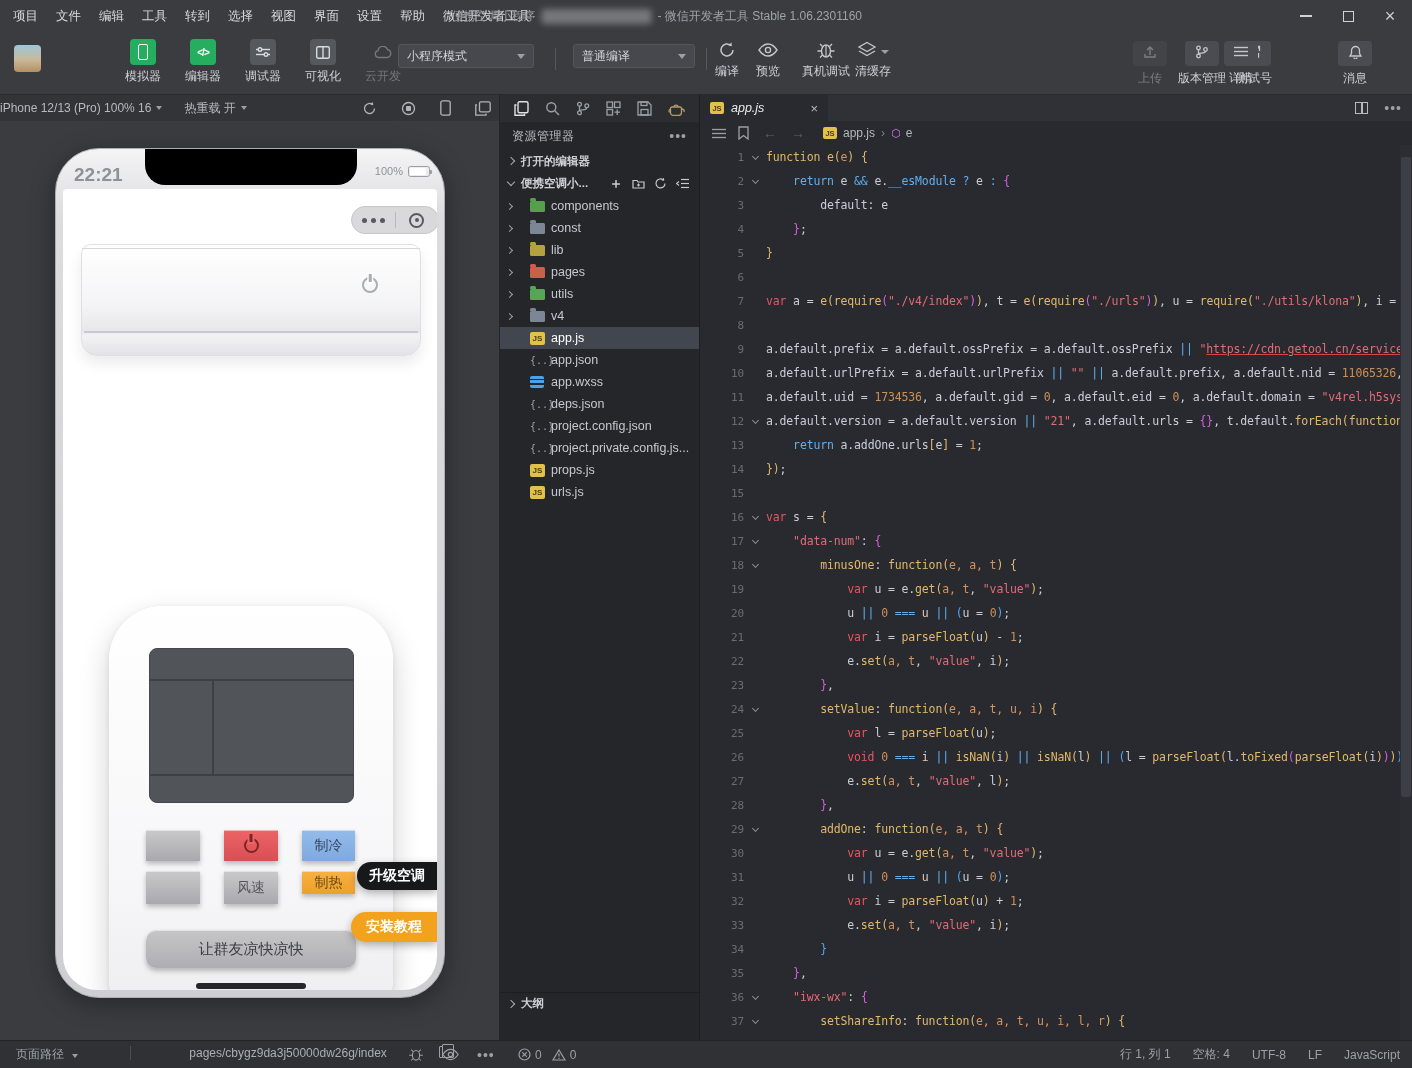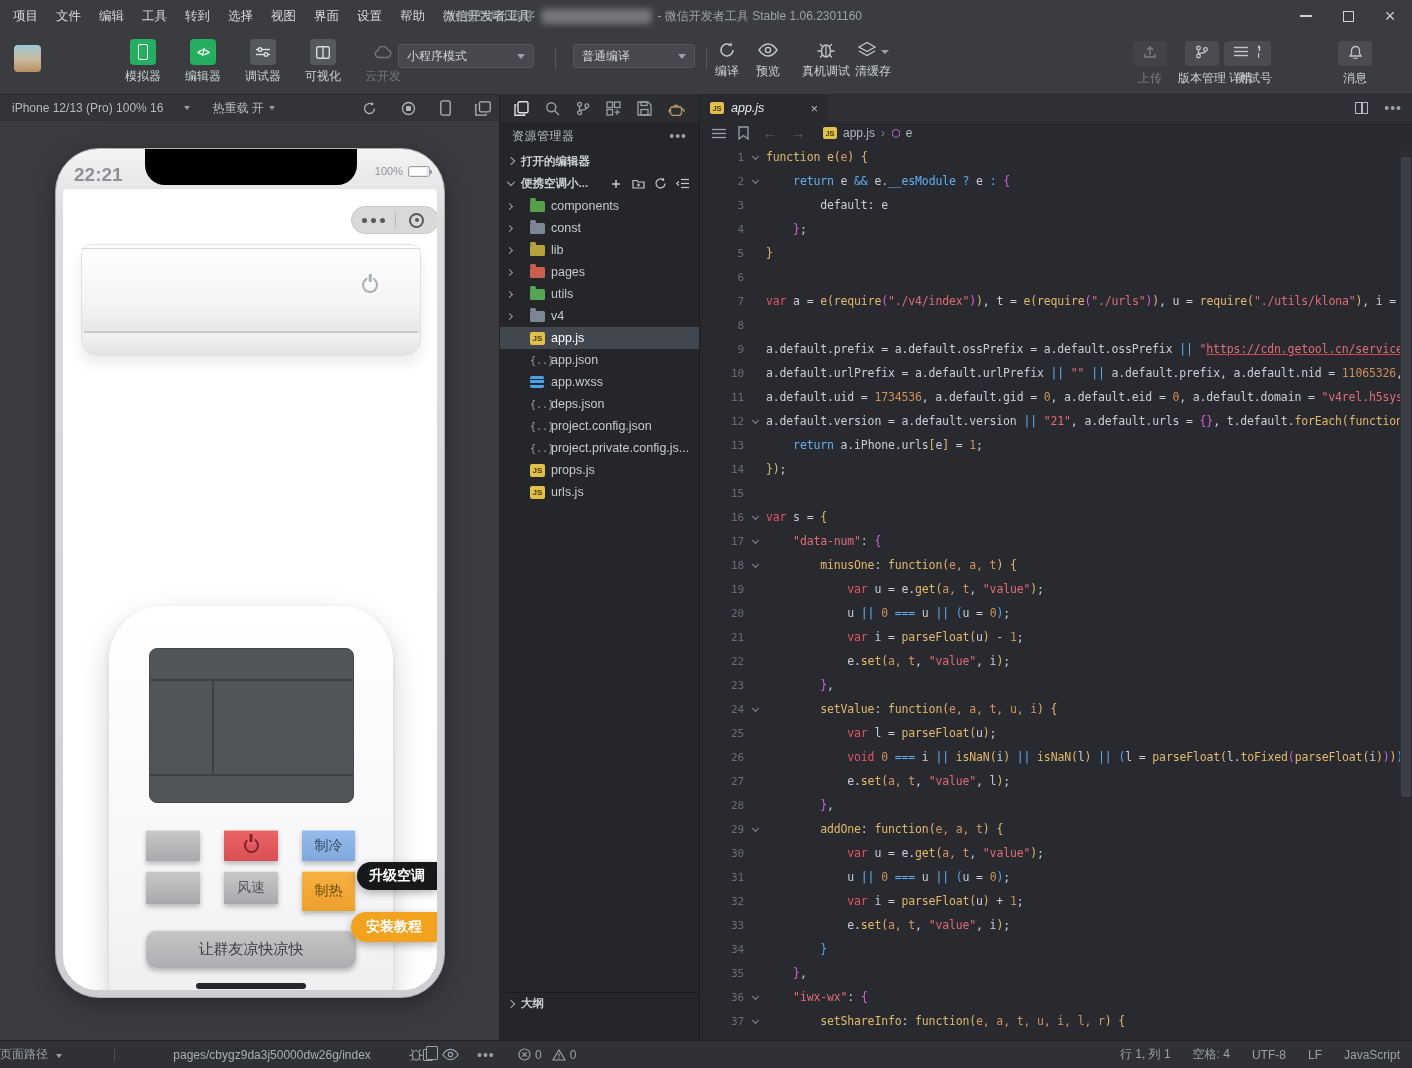--- a/index.html
+++ b/index.html
@@ -43,21 +43,21 @@
   .with-caret { display:flex; align-items:center; }
 
   
   #main { position:absolute; left:0; top:95px; width:1412px; height:945px; }
   #simulator { position:absolute; left:0; top:0; width:500px; height:945px; background:#3a3c40; border-right:1px solid #232428; }
   #explorer { position:absolute; left:500px; top:0; width:200px; height:945px; background:#24262a; border-right:1px solid #1d1e22; }
   #editor { position:absolute; left:700px; top:0; width:712px; height:945px; background:#282a2f; }
 
   
   #sim-toolbar { position:absolute; left:0; top:0; width:100%; height:26px; background:#323438; display:flex; align-items:center; font-size:12px; color:#b6bac0; }
-  #sim-device { margin-left:12px; display:flex; align-items:center; cursor:pointer;gap:16px; }
+  #sim-device { display:flex; align-items:center; cursor:pointer; }
   #sim-hot { margin-left:22px; display:flex; align-items:center; cursor:pointer; }
   .mini-caret { width:0; height:0; border-left:3.5px solid transparent; border-right:3.5px solid transparent; border-top:4px solid #9aa0a6; margin-left:5px; }
   #sim-icons { position:absolute; right:8px; top:0; height:26px; display:flex; align-items:center; gap:24px; }
 
   #phone { position:absolute; left:55px; top:53px; width:390px; height:850px; border-radius:44px;
     background:linear-gradient(180deg,#f4f4f5 0%,#dcdcdf 8%,#cfcfd3 100%); border:1px solid #aeaeb2;
     box-shadow:0 6px 24px rgba(0,0,0,.35); overflow:hidden; }
   #phone-status-time { position:absolute; left:18px; top:15px; font-size:19px; color:#8e9296; font-weight:bold; }
   #phone-status-right { position:absolute; right:14px; top:16px; display:flex; align-items:center; gap:5px; font-size:11px; color:#8e9296; }
   .batt { width:22px; height:11px; border:1px solid #9a9ea2; border-radius:2.5px; position:relative; }
@@ -94,21 +94,21 @@
   .rbtn { position:absolute; border-radius:0; display:flex; align-items:center; justify-content:center; font-size:14px; cursor:pointer; box-shadow:0 3px 5px rgba(0,0,0,.25), inset 0 1px 0 rgba(255,255,255,.5); }
   .rbtn.gray { background:linear-gradient(180deg,#c9c9cb,#a9a9ad); color:#4a4a4e; }
   .rbtn.red { background:linear-gradient(180deg,#ec6466,#d84f54); }
   .rbtn.blue { background:linear-gradient(180deg,#94bbec,#7fa9dd); color:#35465f; }
   .rbtn.orange { background:linear-gradient(180deg,#f7b143,#eda02c); color:#6b4c12; }
   #btn-blank1 { left:37px; top:224px; width:54px; height:31px; }
   #btn-power  { left:115px; top:224px; width:54px; height:31px; }
   #btn-cool   { left:193px; top:224px; width:53px; height:31px; }
   #btn-blank2 { left:37px; top:265px; width:54px; height:33px; }
   #btn-fan    { left:115px; top:265px; width:54px; height:33px; color:#55565a; }
-  #btn-heat   { left:193px; top:265px; width:53px; height:40px; }
+  #btn-heat   { left:193px; top:265px; width:53px; height:23px; }
   #btn-wide   { left:37px; top:324px; width:210px; height:38px; border-radius:10px; background:linear-gradient(180deg,#c6c6c8,#aeaeb2); color:#3e3f43; font-size:15px; }
   #remote-power-glyph { position:relative; width:15px; height:15px; border:2.5px solid #7e2326; border-radius:50%; }
   #remote-power-glyph::after { content:""; position:absolute; left:50%; top:-6px; transform:translateX(-50%); width:3px; height:8px; background:#7e2326; box-shadow:0 0 0 2px rgba(236,100,102,1); }
 
   #home-bar { position:absolute; left:133px; top:794px; width:110px; height:6px; border-radius:3px; background:#26262a; }
   .float-pill { position:absolute; right:0; display:flex; align-items:center; justify-content:center; color:#fff; font-weight:bold; font-size:14px; box-shadow:0 3px 8px rgba(0,0,0,.3); }
   #pill-upgrade { top:673px; width:80px; height:28px; background:#17181a; border-radius:14px 0 0 14px; }
   #pill-tutorial { top:723px; width:86px; height:30px; background:#f2a21c; border-radius:15px 0 0 15px; }
 
   
@@ -156,21 +156,21 @@
   .fold .fchev { width:5px; height:5px; border-right:1.4px solid #878c94; border-bottom:1.4px solid #878c94; transform:rotate(45deg); margin-top:-2px; }
   .tk-w { color:#c9ced6; } .tk-k { color:#e55561; } .tk-b { color:#61afef; }
   .tk-f { color:#e2b86b; } .tk-s { color:#e06c75; } .tk-n { color:#cc9057; }
   .tk-o { color:#d49360; } .tk-p { color:#d55fde; } .tk-u { color:#4fa8f5; }
   .tk-l { color:#e06c75; text-decoration:underline; text-decoration-color:#d2484a; }
   #scrollbar { position:absolute; right:0; top:50px; width:12px; bottom:0; background:#2b2d32; }
   #scroll-thumb { position:absolute; left:1px; right:1px; top:12px; height:640px; background:#3c3f45; border-radius:2px; }
 
   
   #statusbar { position:absolute; left:0; top:1040px; width:1412px; height:28px; background:#2f3135; border-top:1px solid #222327; display:flex; align-items:center; font-size:12px; color:#9ba1a8; }
-  #sb-left { display:flex; align-items:center; margin-left:0;gap:44px; }
+  #sb-left { display:flex; margin-left:16px;gap:44px; }
   #sb-path { color:#a9afb6; margin-left:6px; }
   .sb-div { width:1px; height:14px; background:#4a4c51; margin:0 8px; }
   #sb-icons { position:absolute; left:408px; display:flex; align-items:center; gap:18px; }
   #sb-problems { position:absolute; left:518px; display:flex; align-items:center; gap:4px; }
   #sb-right { position:absolute; right:12px; display:flex; align-items:center; gap:22px; }
   .sb-item { cursor:pointer; }
   .copy-ic { width:10px; height:12px; border:1.2px solid #9ba1a8; border-radius:1px; position:relative; margin-left:8px; }
   .copy-ic::before { content:""; position:absolute; left:2.5px; top:-3.5px; width:10px; height:12px; border:1.2px solid #9ba1a8; border-radius:1px; background:#2f3135; }
 </style>
 </head>
@@ -613,21 +613,21 @@
             <div class="code-line"><span class="ln">3</span><span class="fold"></span><span><span class="tk-w">        default: e</span></span></div>
             <div class="code-line"><span class="ln">4</span><span class="fold"></span><span><span class="tk-w">    </span><span class="tk-p">}</span><span class="tk-w">;</span></span></div>
             <div class="code-line"><span class="ln">5</span><span class="fold"></span><span><span class="tk-f">}</span></span></div>
             <div class="code-line"><span class="ln">6</span><span class="fold"></span><span></span></div>
             <div class="code-line"><span class="ln">7</span><span class="fold"></span><span><span class="tk-k">var</span><span class="tk-w"> a = </span><span class="tk-f">e</span><span class="tk-f">(</span><span class="tk-f">require</span><span class="tk-p">(</span><span class="tk-s">"./v4/index"</span><span class="tk-p">)</span><span class="tk-f">)</span><span class="tk-w">, t = </span><span class="tk-f">e</span><span class="tk-f">(</span><span class="tk-f">require</span><span class="tk-p">(</span><span class="tk-s">"./urls"</span><span class="tk-p">)</span><span class="tk-f">)</span><span class="tk-w">, u = </span><span class="tk-f">require</span><span class="tk-f">(</span><span class="tk-s">"./utils/klona"</span><span class="tk-f">)</span><span class="tk-w">, i = </span></span></div>
             <div class="code-line"><span class="ln">8</span><span class="fold"></span><span></span></div>
             <div class="code-line"><span class="ln">9</span><span class="fold"></span><span><span class="tk-w">a.default.prefix = a.default.ossPrefix = a.default.ossPrefix </span><span class="tk-b">||</span><span class="tk-w"> </span><span class="tk-s">"</span><span class="tk-l">https://cdn.getool.cn/service/fi</span></span></div>
             <div class="code-line"><span class="ln">10</span><span class="fold"></span><span><span class="tk-w">a.default.urlPrefix = a.default.urlPrefix </span><span class="tk-b">||</span><span class="tk-w"> </span><span class="tk-s">""</span><span class="tk-w"> </span><span class="tk-b">||</span><span class="tk-w"> a.default.prefix, a.default.nid = </span><span class="tk-n">11065326</span><span class="tk-w">,</span></span></div>
             <div class="code-line"><span class="ln">11</span><span class="fold"></span><span><span class="tk-w">a.default.uid = </span><span class="tk-n">1734536</span><span class="tk-w">, a.default.gid = </span><span class="tk-n">0</span><span class="tk-w">, a.default.eid = </span><span class="tk-n">0</span><span class="tk-w">, a.default.domain = </span><span class="tk-s">"v4rel.h5sys.cn</span></span></div>
             <div class="code-line"><span class="ln">12</span><span class="fold"><span class="fchev"></span></span><span><span class="tk-w">a.default.version = a.default.version </span><span class="tk-b">||</span><span class="tk-w"> </span><span class="tk-s">"21"</span><span class="tk-w">, a.default.urls = </span><span class="tk-p">{}</span><span class="tk-w">, t.default.</span><span class="tk-f">forEach</span><span class="tk-f">(</span><span class="tk-f">function</span></span></div>
-            <div class="code-line"><span class="ln">13</span><span class="fold"></span><span><span class="tk-w">    </span><span class="tk-b">return</span><span class="tk-w"> a.iPhone.urls</span><span class="tk-f">[</span><span class="tk-w">e</span><span class="tk-f">]</span><span class="tk-w"> = </span><span class="tk-n">1</span><span class="tk-w">;</span></span></div>
+            <div class="code-line"><span class="ln">13</span><span class="fold"></span><span><span class="tk-w">    </span><span class="tk-b">return</span><span class="tk-w"> a.addOne.urls</span><span class="tk-f">[</span><span class="tk-w">e</span><span class="tk-f">]</span><span class="tk-w"> = </span><span class="tk-n">1</span><span class="tk-w">;</span></span></div>
             <div class="code-line"><span class="ln">14</span><span class="fold"></span><span><span class="tk-f">})</span><span class="tk-w">;</span></span></div>
             <div class="code-line"><span class="ln">15</span><span class="fold"></span><span></span></div>
             <div class="code-line"><span class="ln">16</span><span class="fold"><span class="fchev"></span></span><span><span class="tk-k">var</span><span class="tk-w"> s = </span><span class="tk-f">{</span></span></div>
             <div class="code-line"><span class="ln">17</span><span class="fold"><span class="fchev"></span></span><span><span class="tk-w">    </span><span class="tk-s">"data-num"</span><span class="tk-w">: </span><span class="tk-p">{</span></span></div>
             <div class="code-line"><span class="ln">18</span><span class="fold"><span class="fchev"></span></span><span><span class="tk-w">        </span><span class="tk-f">minusOne</span><span class="tk-w">: </span><span class="tk-f">function</span><span class="tk-f">(</span><span class="tk-o">e, a, t</span><span class="tk-f">)</span><span class="tk-w"> </span><span class="tk-f">{</span></span></div>
             <div class="code-line"><span class="ln">19</span><span class="fold"></span><span><span class="tk-w">            </span><span class="tk-k">var</span><span class="tk-w"> u = e.</span><span class="tk-f">get</span><span class="tk-f">(</span><span class="tk-o">a, t</span><span class="tk-w">, </span><span class="tk-s">"value"</span><span class="tk-f">)</span><span class="tk-w">;</span></span></div>
             <div class="code-line"><span class="ln">20</span><span class="fold"></span><span><span class="tk-w">            u </span><span class="tk-b">||</span><span class="tk-w"> </span><span class="tk-n">0</span><span class="tk-w"> </span><span class="tk-b">===</span><span class="tk-w"> u </span><span class="tk-b">||</span><span class="tk-w"> </span><span class="tk-u">(</span><span class="tk-w">u = </span><span class="tk-n">0</span><span class="tk-u">)</span><span class="tk-w">;</span></span></div>
             <div class="code-line"><span class="ln">21</span><span class="fold"></span><span><span class="tk-w">            </span><span class="tk-k">var</span><span class="tk-w"> i = </span><span class="tk-f">parseFloat</span><span class="tk-f">(</span><span class="tk-w">u</span><span class="tk-f">)</span><span class="tk-w"> - </span><span class="tk-n">1</span><span class="tk-w">;</span></span></div>
             <div class="code-line"><span class="ln">22</span><span class="fold"></span><span><span class="tk-w">            e.</span><span class="tk-f">set</span><span class="tk-f">(</span><span class="tk-o">a, t</span><span class="tk-w">, </span><span class="tk-s">"value"</span><span class="tk-w">, i</span><span class="tk-f">)</span><span class="tk-w">;</span></span></div>
             <div class="code-line"><span class="ln">23</span><span class="fold"></span><span><span class="tk-w">        </span><span class="tk-p">}</span><span class="tk-w">,</span></span></div>

